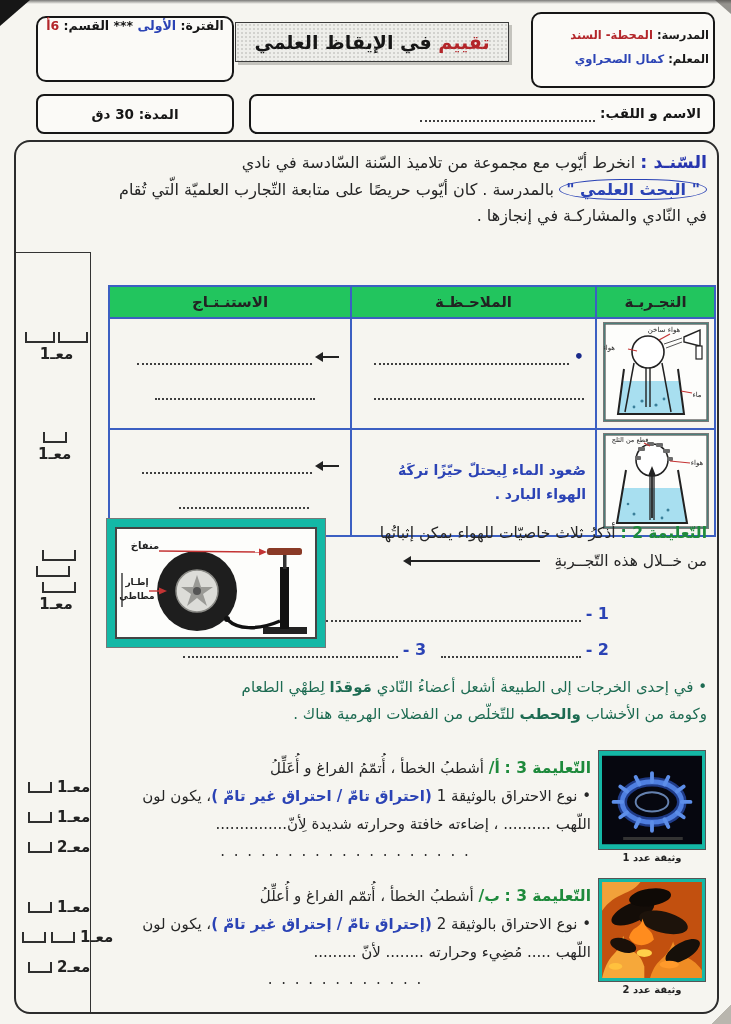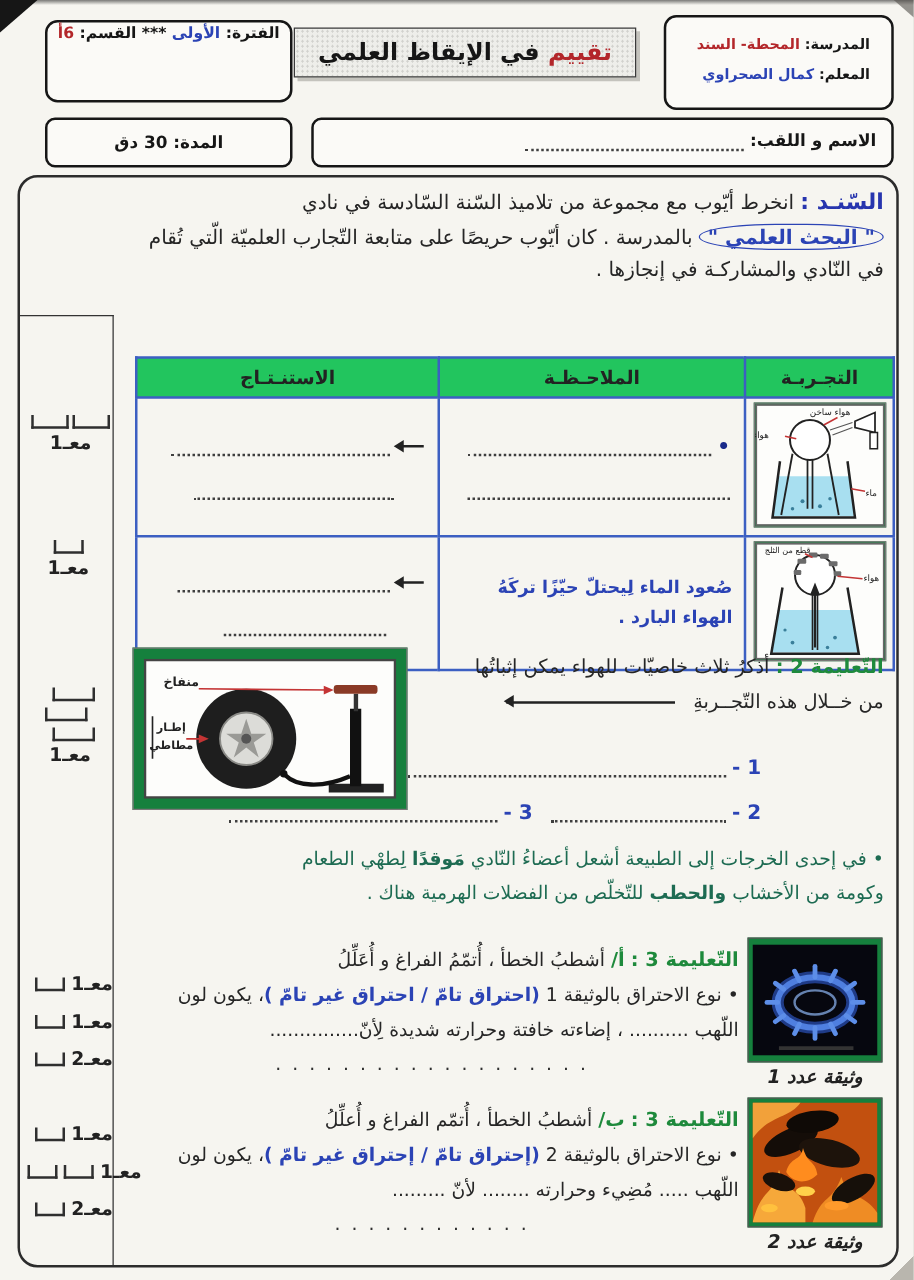--- a/index.html
+++ b/index.html
@@ -16,21 +16,21 @@
   .edge-top{position:absolute;top:0;left:26px;right:0;height:4px;
     background:linear-gradient(to bottom,rgba(20,20,20,.55),rgba(20,20,20,0));}
   .corner-tr{position:absolute;top:0;right:0;width:0;height:0;
     border-top:14px solid #55524c;border-left:16px solid transparent;opacity:.6;}
   .corner-br{position:absolute;bottom:0;right:0;width:26px;height:22px;
     background:linear-gradient(315deg,#b9b6ae 40%,transparent 41%);}
 
   
   .hbox{position:absolute;border:2.5px solid #161616;border-radius:10px;background:#fbfaf7;
     box-sizing:border-box;color:#161616;}
-  .school-box{right:16px;top:12px;width:184px;height:76px;padding:9px 17px;
+  .school-box{right:16px;top:12px;width:184px;height:76px;padding:9px 4px;
     font-size:11.5px;font-weight:bold;line-height:2.1;}
   .title-box{right:222px;top:22px;width:274px;height:40px;border:1.5px solid #3a3a3a;border-radius:0;
     background-color:#eeeeea;
     background-image:radial-gradient(#d2d2ce 0.9px,transparent 1px);background-size:4px 4px;
     box-shadow:3px 3px 0 #c4c3bd;display:flex;align-items:center;justify-content:center;
     font-size:19px;font-weight:bold;}
   .period-box{left:36px;top:16px;width:198px;height:66px;display:flex;align-items:flex-start;
     justify-content:center;font-size:12.5px;font-weight:bold;}
   .name-box{right:16px;top:94px;width:466px;height:40px;border-width:2px;border-radius:8px;
     padding:9px 12px;font-size:13.5px;font-weight:bold;}
@@ -63,39 +63,39 @@
   .exp-table th{height:24px;font-size:15px;font-weight:bold;color:#222;background:#22c55e;}
   .c-exp{width:118px;}
   .c-obs{width:243px;}
   .c-con{width:240px;}
   .row1{height:108px;} .row2{height:96px;}
   .dl{display:inline-block;border-bottom:2.2px dotted #3f3f3f;height:13px;vertical-align:middle;}
   .arrow{display:inline-block;position:relative;height:2px;background:#222;vertical-align:middle;}
   .arrow::before{content:"";position:absolute;left:-2px;top:-4.5px;
     border:5px solid transparent;border-right:8px solid #222;border-left:none;}
   .obs-blue{color:#2b43b5;font-weight:bold;font-size:14px;line-height:1.7;padding:0 6px;}
-  .figbox{background:#15803d;border:1px solid #777;display:inline-block;line-height:0;}
+  .figbox{background:#14b8a6;border:1px solid #777;display:inline-block;line-height:0;}
 
   
   .inst2-text{top:378px;right:10px;width:400px;font-size:15.5px;line-height:1.8;}
   .pump-fig{top:376px;left:90px;}
   .numline{font-size:15px;}
   .num{color:#2b43b5;font-weight:bold;font-size:16px;}
 
   
   .para{top:532px;right:10px;left:82px;font-size:15px;line-height:1.8;font-weight:500;}
   .para b{font-weight:800;}
 
   
   .sec-text{left:84px;right:126px;font-size:15px;line-height:1.85;}
   .sec3a{top:612px;}
   .sec3b{top:740px;}
   .photo-fig{left:580px;width:112px;text-align:center;}
   .fig1{top:608px;} .fig2{top:736px;}
-  .fig-caption{font-size:15px;font-weight:bold;color:#222;margin-top:2px;font-style:italic;}
+  .fig-caption{font-size:10px;font-weight:bold;color:#222;margin-top:2px;}
   .dots-center{text-align:center;color:#2f2f2f;letter-spacing:2px;}
 
   
   .mk{position:absolute;display:flex;flex-direction:column;align-items:center;gap:2px;color:#222;}
   .mk-row{position:absolute;display:flex;align-items:center;gap:5px;color:#222;}
   .bk{display:inline-block;width:26px;height:9px;border:2px solid #2f2f2f;border-top:none;}
   .bk.sm{width:20px;}
   .bk.w{width:30px;}
   .mk-label{font-size:15px;font-weight:bold;}
   .bk-pair{display:flex;gap:3px;}

